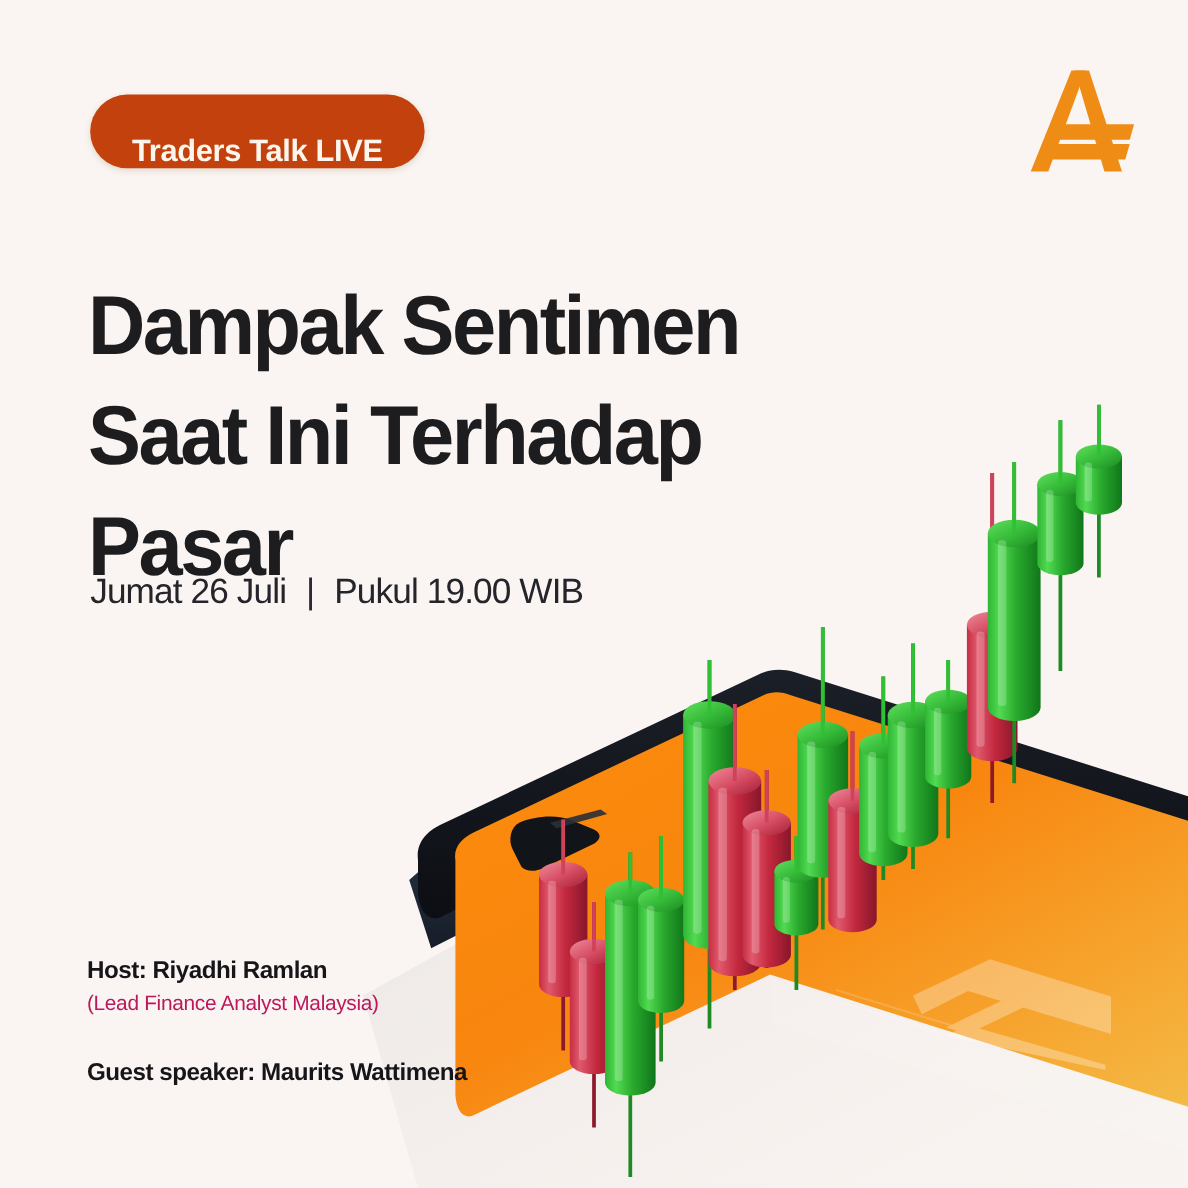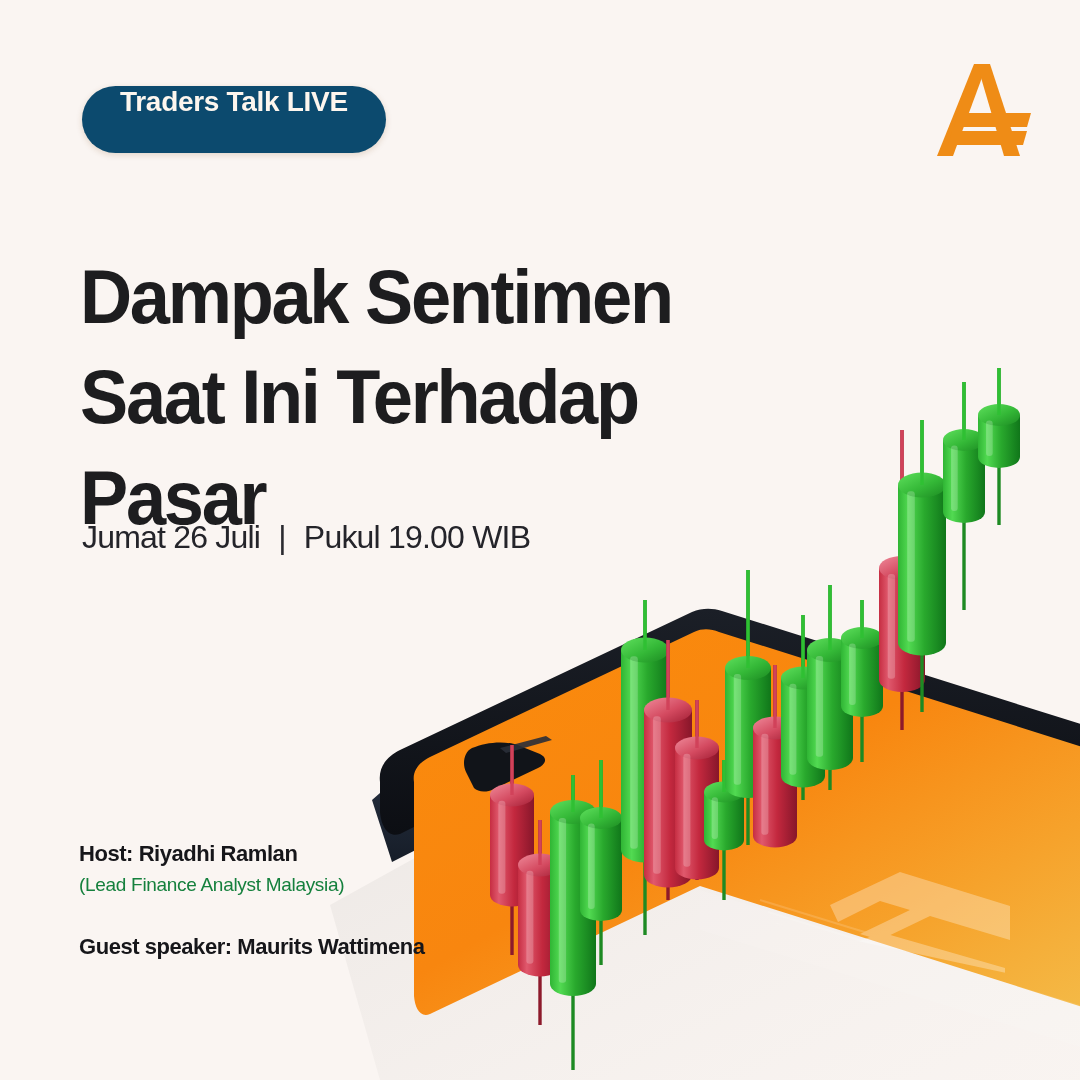--- a/index.html
+++ b/index.html
@@ -19,23 +19,23 @@
   
   .logo{
     position:absolute;left:930px;top:58px;width:110px;height:105px;
   }
   .logo svg{display:block;width:100%;height:100%;}
 
   
   .badge{
     position:absolute;left:82px;top:86px;
     height:67px;
-    display:flex;align-items:flex-start;justify-content:center;
+    display:flex;align-items:flex-end;justify-content:center;
     padding:0 38px;
-    background:#0c4a6e;
+    background:#c2410c;
     border-radius:40px;
     box-shadow:0 2px 6px rgba(120,70,20,.18);
   }
   .badge-label{
     color:#fdf6ee;
     font-size:28px;
     font-weight:bold;
     letter-spacing:-.3px;
     white-space:nowrap;
   }
@@ -64,29 +64,29 @@
     white-space:nowrap;
   }
   .datetime .sep{
     display:inline-block;
     margin:0 10px;
     color:#2a2a30;
     font-weight:300;
   }
 
   
-  .credits{position:absolute;left:79px;top:840px;z-index:40;}
+  .credits{position:absolute;left:79px;top:868px;z-index:40;}
   .credit-block{margin-bottom:26px;}
   .credit-block:last-child{margin-bottom:0;margin-top:36px;}
   .credit-name{
     color:#16161a;font-size:22px;font-weight:bold;
     letter-spacing:-.45px;line-height:1.3;white-space:nowrap;
   }
   .credit-role{
-    color:#15803d;font-size:19px;font-weight:normal;
+    color:#be185d;font-size:19px;font-weight:normal;
     letter-spacing:-.3px;line-height:1.35;white-space:nowrap;
     margin-top:3px;
   }
 
   
   .artwork{
     position:absolute;left:0;top:0;width:1080px;height:1080px;
     z-index:10;pointer-events:none;
   }
   .artwork svg{display:block;width:1080px;height:1080px;}

